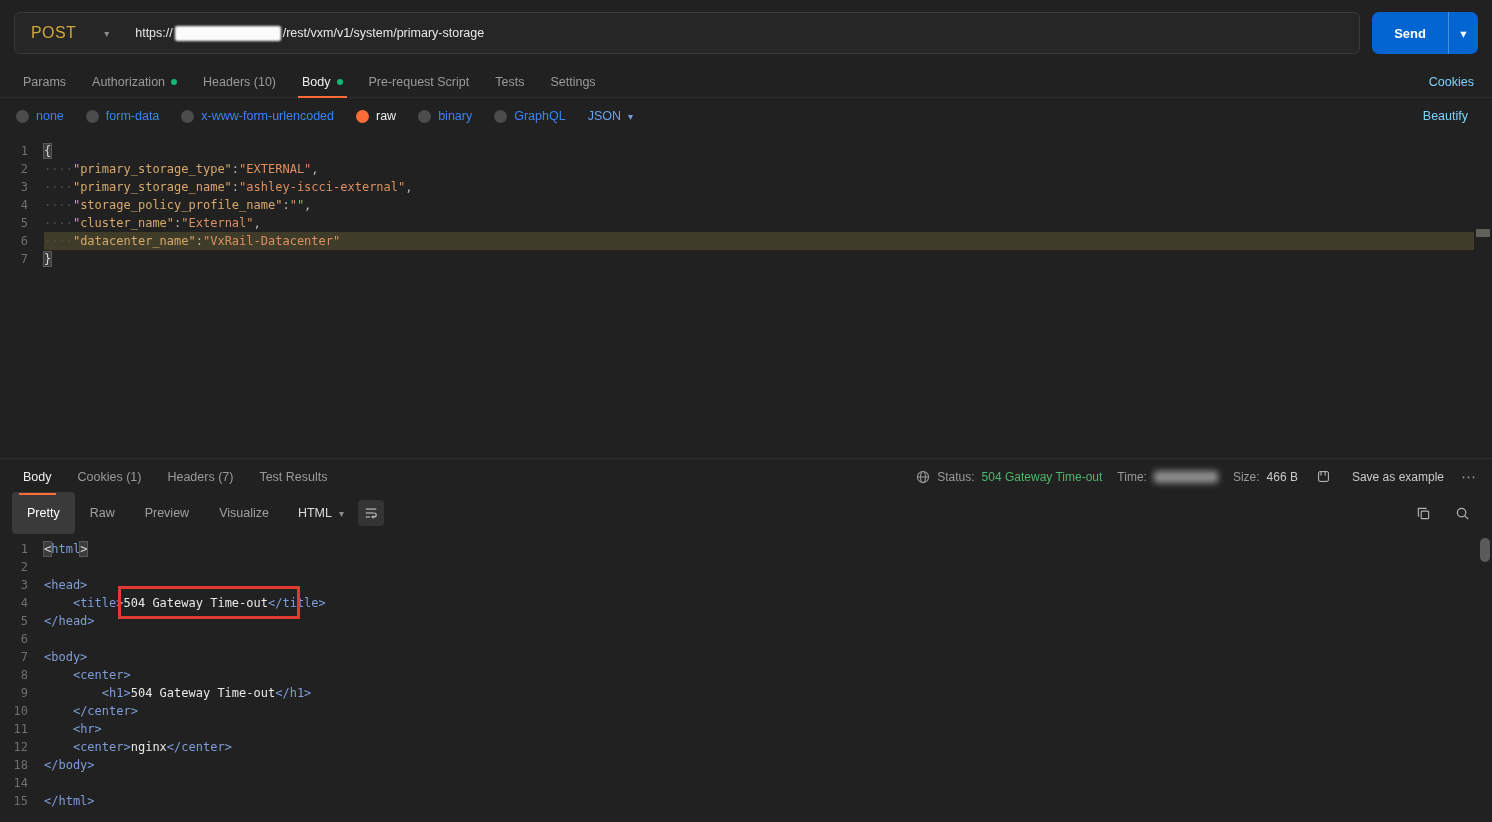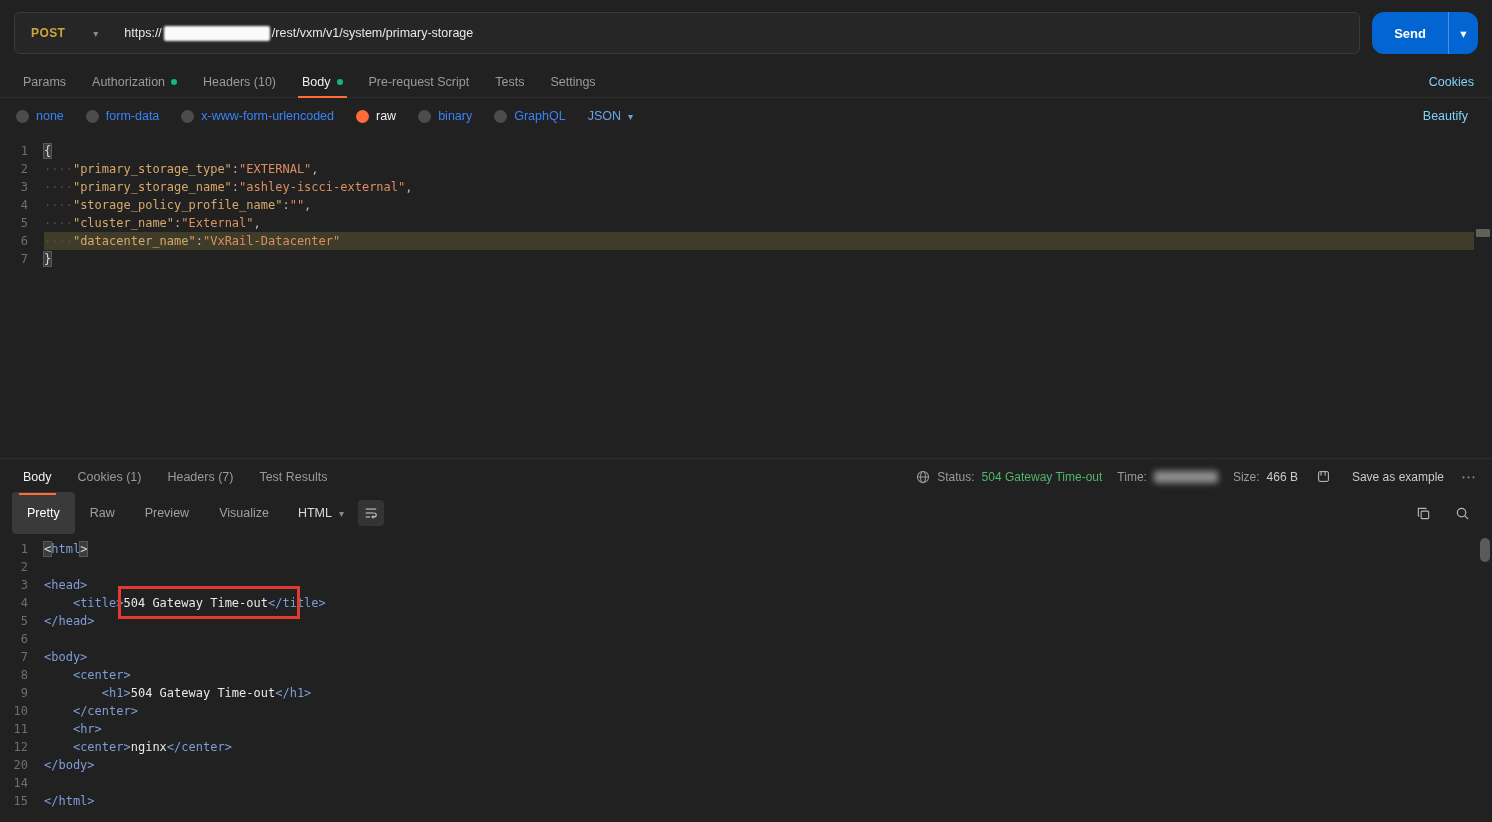--- a/index.html
+++ b/index.html
@@ -11,25 +11,25 @@
     font-size: 12.5px;
   }
 
   
   .topbar { display: flex; gap: 12px; align-items: center; padding: 12px 14px; height: 66px; }
   .req-field {
     flex: 1; display: flex; align-items: center; height: 42px;
     background: #262626; border: 1px solid #3a3a3a; border-radius: 6px;
   }
   .method { display: flex; align-items: center; gap: 28px; padding: 0 16px; height: 100%; cursor: pointer; }
-  .method-label { color: #cfa53e; font-weight: 700; font-size: 12px; letter-spacing: .4px; }
+  .method-label { color: #cfa53e; font-weight: 400; font-size: 16px; letter-spacing: .4px; }
   .chev { color: #8a8a8a; font-size: 10px; }
   .url { display: flex; align-items: center; padding: 0 10px; font-size: 12.5px; color: #e8e8e8; }
   .redacted-url { display: inline-block; width: 106px; height: 15px; background: #fbfbfb; border-radius: 2px; filter: blur(1.2px); margin: 0 2px; }
-  .send-btn { display: flex; align-items: stretch; height: 42px; border-radius: 12px; overflow: hidden; background: #0265d2; flex: none; }
+  .send-btn { display: flex; align-items: stretch; height: 42px; border-radius: 7px; overflow: hidden; background: #0265d2; flex: none; }
   .send-main { padding: 0 22px; color: #fff; font-size: 13px; font-weight: 600; display: flex; align-items: center; cursor: pointer; }
   .send-caret { width: 30px; border-left: 1px solid rgba(255,255,255,.28); display: flex; align-items: center; justify-content: center; color: #fff; cursor: pointer; }
 
   
   .tabs-row { display: flex; align-items: center; height: 32px; padding: 0 10px; border-bottom: 1px solid #2d2d2d; }
   .tab { position: relative; display: flex; align-items: center; gap: 6px; height: 100%; padding: 0 13px; color: #9a9a9a; cursor: pointer; }
   .tab.active { color: #f0f0f0; }
   .tab.active::after { content: ""; position: absolute; left: 9px; right: 9px; bottom: -1px; height: 2px; background: #ff6c37; }
   .dot { width: 6px; height: 6px; border-radius: 50%; background: #13b878; }
   .right-link { margin-left: auto; color: #7dd3fc; padding-right: 8px; cursor: pointer; }
@@ -326,21 +326,21 @@
     </div>
     <div class="code-line">
       <span class="ln">11</span>
       <span class="code"><span class="tok-ws">    </span><span class="tok-tag">&lt;hr&gt;</span></span>
     </div>
     <div class="code-line">
       <span class="ln">12</span>
       <span class="code"><span class="tok-ws">    </span><span class="tok-tag">&lt;center&gt;</span><span class="tok-txt">nginx</span><span class="tok-tag">&lt;/center&gt;</span></span>
     </div>
     <div class="code-line">
-      <span class="ln">20</span>
+      <span class="ln">18</span>
       <span class="code"><span class="tok-tag">&lt;/body&gt;</span></span>
     </div>
     <div class="code-line">
       <span class="ln">14</span>
       <span class="code"></span>
     </div>
     <div class="code-line">
       <span class="ln">15</span>
       <span class="code"><span class="tok-tag">&lt;/html&gt;</span></span>
     </div>

